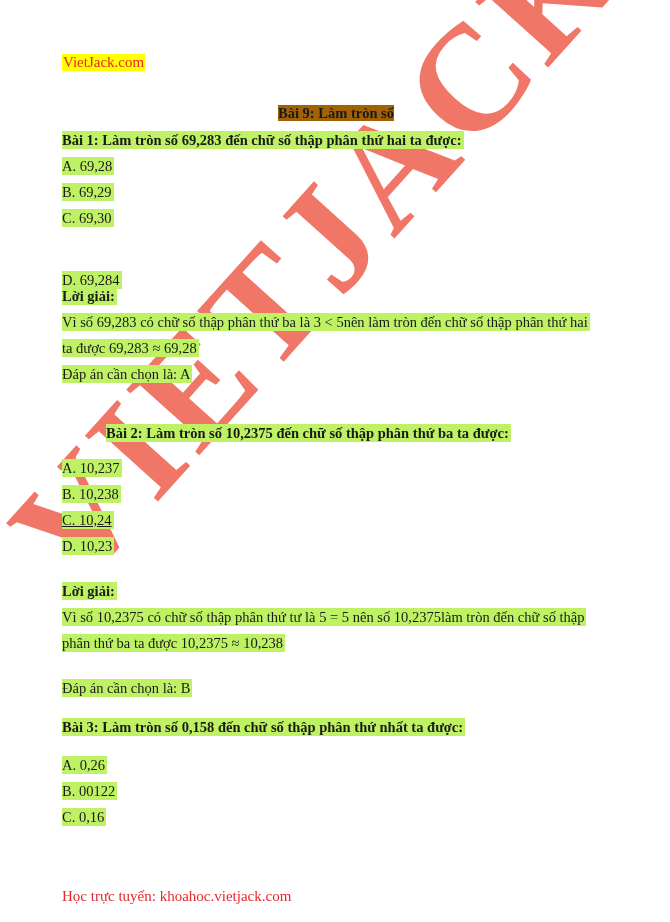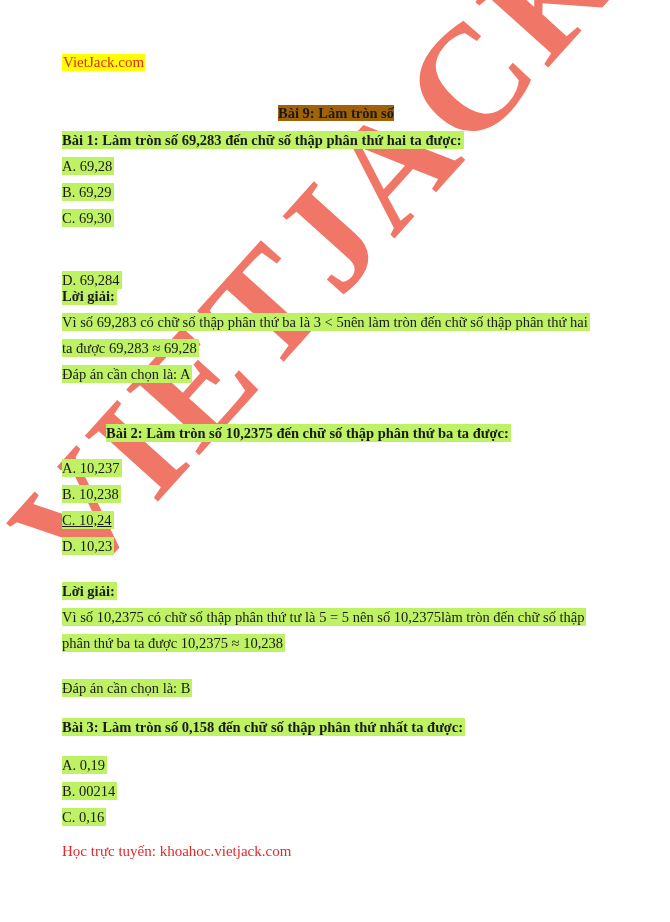--- a/index.html
+++ b/index.html
@@ -2,21 +2,21 @@
 <html><head>
 <meta charset="utf-8">
 <style>
   html, body { margin: 0; padding: 0; background: #ffffff; }
   body { width: 670px; height: 922px; position: relative; overflow: hidden;
          font-family: "Liberation Serif", "DejaVu Serif", serif; color: #1a1a1a; }
   .page { position: absolute; left: 0; top: 0; width: 610px; height: 922px; }
   .header, .footer { position: absolute; left: 62px; right: 68px; display: flex;
          justify-content: space-between; font-size: 15px; color: #e8262a; }
   .header { top: 54px; }
-  .footer { top: 843px; }
+  .footer { top: 888px; }
   .brand { background: #ffff00; padding: 0 1px; }
   .watermark { position: absolute; left: 40px; top: 470px; font-size: 150px;
          font-weight: bold; color: #f07060; transform: rotate(-48deg);
          transform-origin: left center; white-space: nowrap; letter-spacing: 6px;
          z-index: 0; opacity: 0.95; pointer-events: none; }
   .content { position: absolute; left: 62px; top: 104px; width: 548px; z-index: 1; font-size: 14.5px; }
   .line { position: absolute; left: 0; white-space: nowrap; background: #bef264; padding-right: 2px; line-height: 18px; }
   .bold { font-weight: bold; }
   .title { left: 0; width: 548px; text-align: center; background: transparent; }
   .title span { background: #a16207; }
@@ -49,22 +49,22 @@
     <div class="line" style="top:355px;">A. 10,237</div>
     <div class="line" style="top:381px;">B. 10,238</div>
     <div class="line" style="top:407px;text-decoration:underline;">C. 10,24</div>
     <div class="line" style="top:433px;text-align:center;">D. 10,23</div>
     <div class="line bold" style="top:478px;">Lời giải:</div>
     <div class="line" style="top:504px;">Vì số 10,2375 có chữ số thập phân thứ tư là 5 = 5 nên số 10,2375làm tròn đến chữ số thập</div>
     <div class="line" style="top:530px;">phân thứ ba ta được 10,2375 ≈ 10,238</div>
     <div class="line" style="top:556px;margin-top:19px;">Đáp án cần chọn là: B</div>
 
     <div class="line bold" style="top:614px;">Bài 3: Làm tròn số 0,158 đến chữ số thập phân thứ nhất ta được:</div>
-    <div class="line" style="top:652px;">A. 0,19</div>
-    <div class="line" style="top:678px;">B. 00214</div>
+    <div class="line" style="top:652px;">A. 0,26</div>
+    <div class="line" style="top:678px;">B. 00122</div>
     <div class="line" style="top:704px;">C. 0,16</div>
   </div>
 
   <div class="footer">
     <span>Học trực tuyến: khoahoc.vietjack.com</span>
   </div>
 
 </div>
 
 </body></html>

